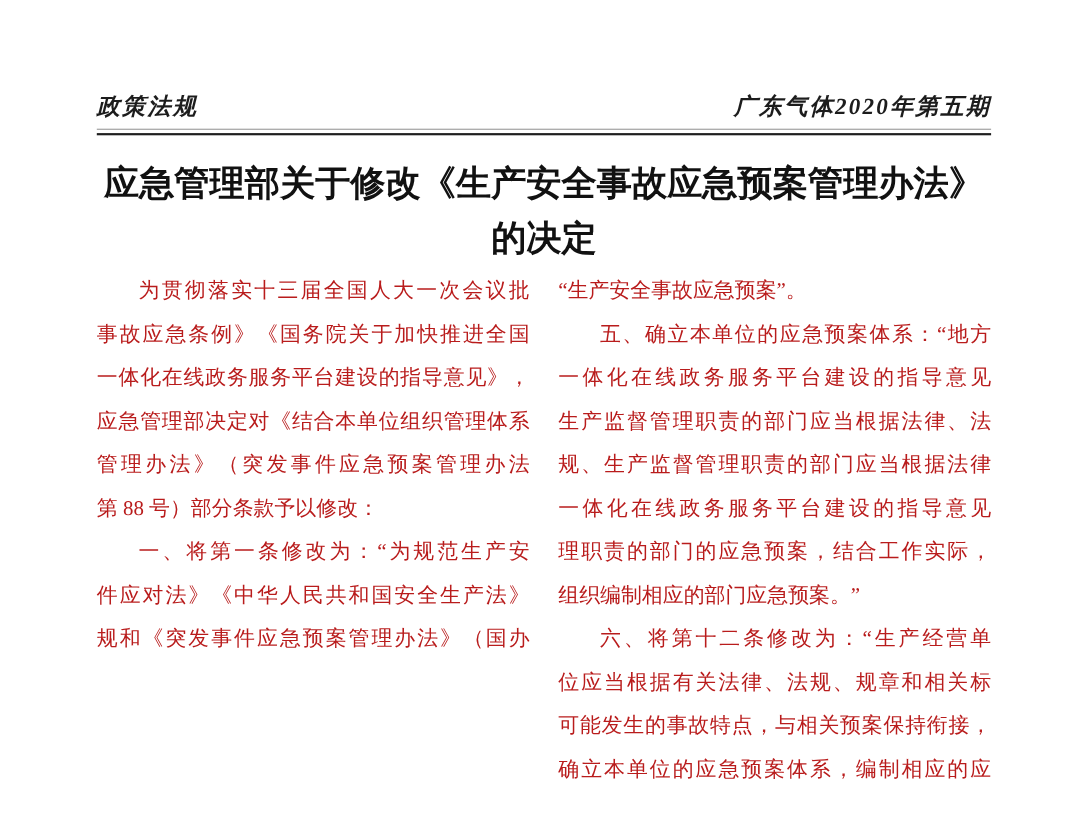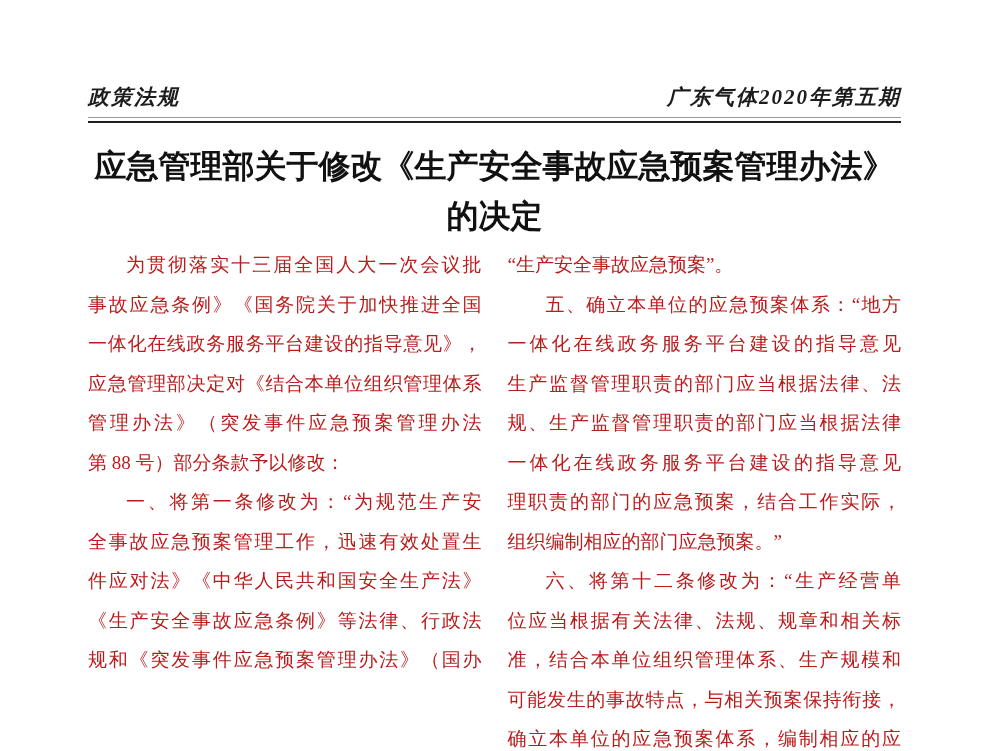--- a/index.html
+++ b/index.html
@@ -99,35 +99,32 @@
 
   <div class="columns">
     <div class="column" id="col-left">
         <div class="bodyline fill indent">为贯彻落实十三届全国人大一次会议批</div>
         <div class="bodyline fill">事故应急条例》《国务院关于加快推进全国</div>
         <div class="bodyline fill">一体化在线政务服务平台建设的指导意见》，</div>
         <div class="bodyline fill">应急管理部决定对《结合本单位组织管理体系</div>
         <div class="bodyline fill">管理办法》（突发事件应急预案管理办法</div>
         <div class="bodyline">第 88 号）部分条款予以修改：</div>
         <div class="bodyline fill indent">一、将第一条修改为：“为规范生产安</div>
-        <div class="bodyline fill">全事故应急预案管理工作，迅速有效处置生</div>
         <div class="bodyline fill">件应对法》《中华人民共和国安全生产法》</div>
-        <div class="bodyline fill">《生产安全事故应急条例》等法律、行政法</div>
         <div class="bodyline fill">规和《突发事件应急预案管理办法》（国办</div>
       </div>
     <div class="column" id="col-right">
         <div class="bodyline">“生产安全事故应急预案”。</div>
         <div class="bodyline fill indent">五、确立本单位的应急预案体系：“地方</div>
         <div class="bodyline fill">一体化在线政务服务平台建设的指导意见</div>
         <div class="bodyline fill">生产监督管理职责的部门应当根据法律、法</div>
         <div class="bodyline fill">规、生产监督管理职责的部门应当根据法律</div>
         <div class="bodyline fill">一体化在线政务服务平台建设的指导意见</div>
         <div class="bodyline fill">理职责的部门的应急预案，结合工作实际，</div>
         <div class="bodyline">组织编制相应的部门应急预案。”</div>
         <div class="bodyline fill indent">六、将第十二条修改为：“生产经营单</div>
         <div class="bodyline fill">位应当根据有关法律、法规、规章和相关标</div>
-        <div class="bodyline fill">准，结合本单位组织管理体系、生产规模和</div>
         <div class="bodyline fill">可能发生的事故特点，与相关预案保持衔接，</div>
         <div class="bodyline fill">确立本单位的应急预案体系，编制相应的应</div>
       </div>
   </div>
 
 </div>
 
 </body></html>

